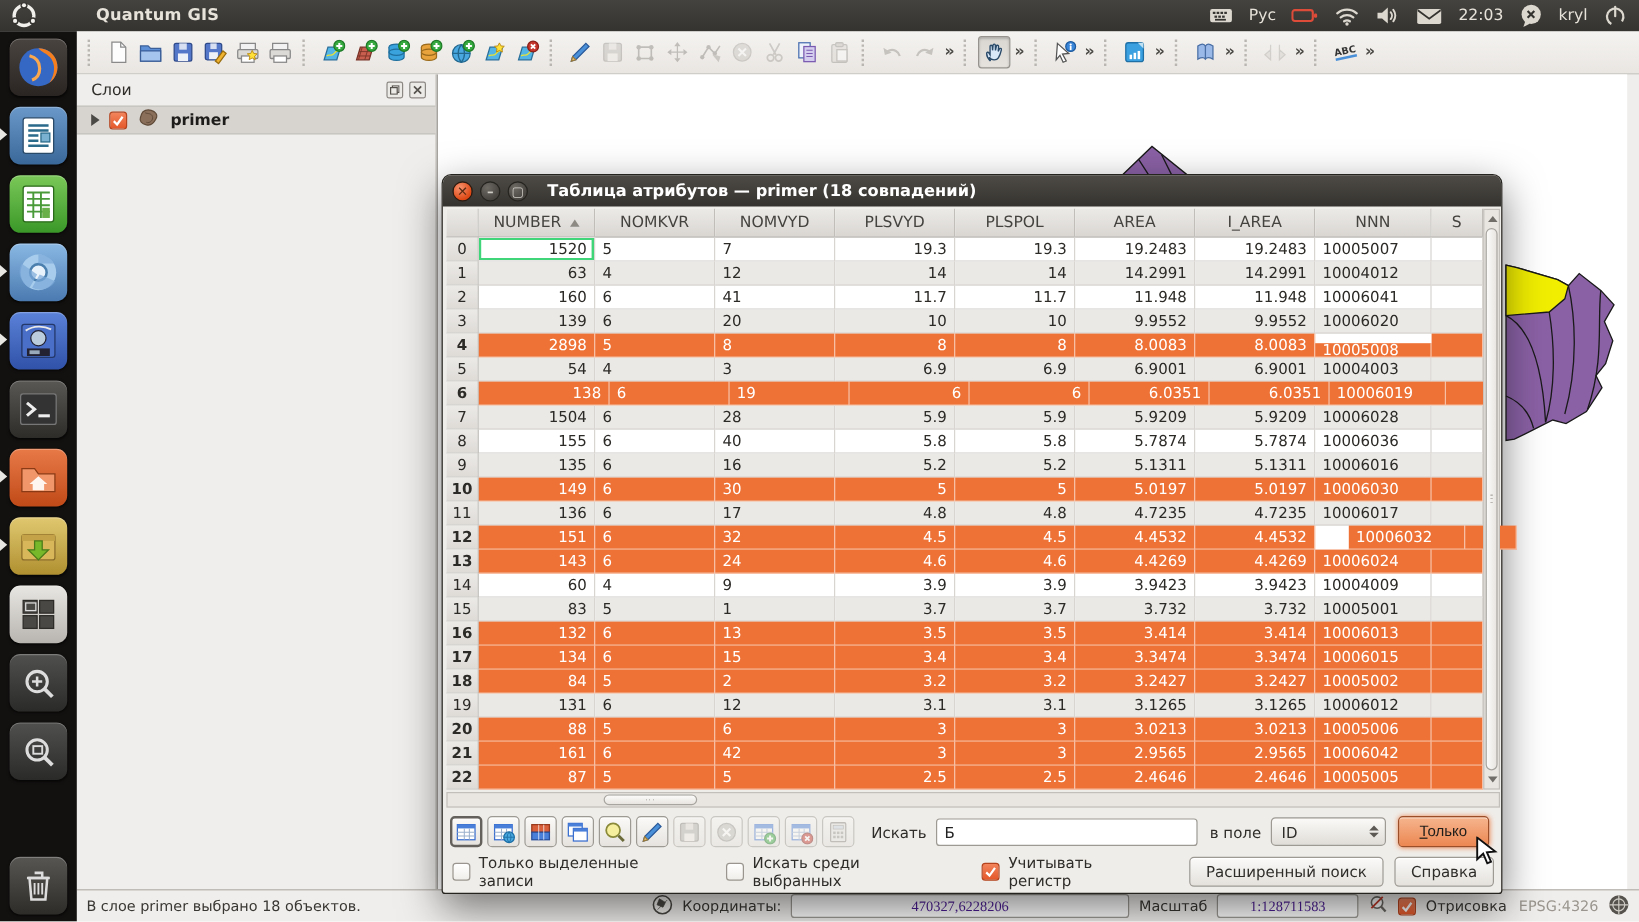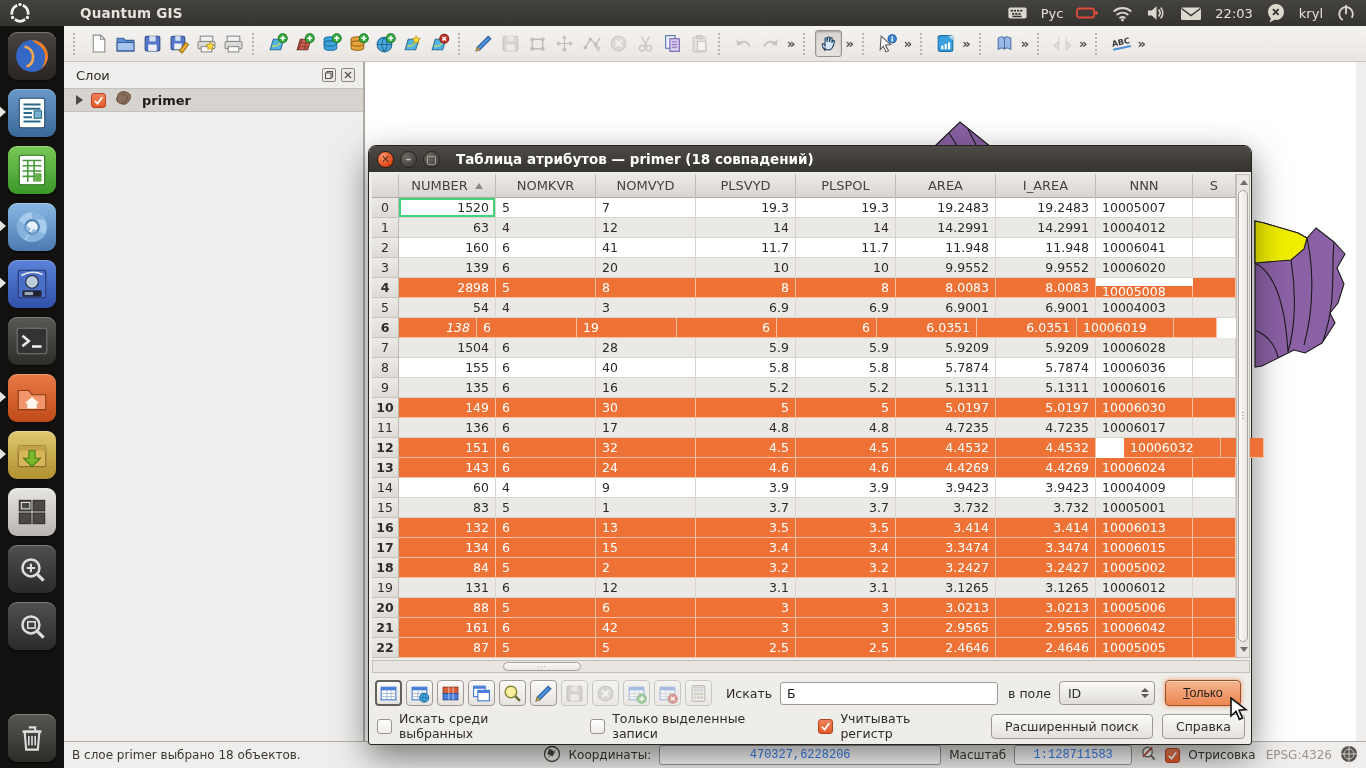--- a/index.html
+++ b/index.html
@@ -53,21 +53,21 @@
   .cb.on { background:linear-gradient(#f2845c,#e4582a); border-color:#b5431d; }
 
   
   #map-canvas { position:absolute; left:300px; top:36px; right:10px; bottom:27px; background:#fff; border-left:1px solid #a7a4a0; }
   #map-canvas svg { position:absolute; left:0; top:0; }
 
   
   #status-bar { position:absolute; left:0; right:0; bottom:0; height:27px; background:#f0eeec; border-top:1px solid #b3b0ab;
     display:flex; align-items:center; font-size:12px; color:#3a3834; padding:0 8px; gap:8px; }
   #status-bar .txtinput { height:20px; border:1px solid #9d9a94; border-radius:3px; background:#fff; font-size:12px;
-    text-align:center; font-family:Liberation Mono, monospace; color:#3b82f6; }
+    text-align:center; font-family:Liberation Serif, serif; color:#4c1d95; }
   #status-bar .crs { color:#9a968f; margin-left:2px; }
 
   
   #attr-dialog { position:absolute; left:368px; top:145px; width:884px; height:600px; z-index:60;
     background:#efede9; border:1px solid #26241f; border-radius:8px 8px 3px 3px;
     box-shadow:0 12px 34px rgba(0,0,0,.5); }
   .titlebar { height:26px; border-radius:7px 7px 0 0; background:linear-gradient(#4e4b46,#35332f);
     display:flex; align-items:center; color:#fff; font-size:13.5px; font-weight:bold; padding-left:8px; }
   .winbtn { width:17px; height:17px; border-radius:50%; margin-right:6px; display:flex; align-items:center; justify-content:center;
     font-size:11px; line-height:1; color:#3a2a20; }
@@ -749,21 +749,21 @@
           <div class="cell l" style="width: 100px;">3</div>
           <div class="cell r" style="width: 100px;">6.9</div>
           <div class="cell r" style="width: 100px;">6.9</div>
           <div class="cell r" style="width: 100px;">6.9001</div>
           <div class="cell r" style="width: 100px;">6.9001</div>
           <div class="cell l" style="width: 97px;">10004003</div>
           <div class="cell l" style="width: 43px;"></div>
         </div>
         <div class="trow sel">
           <div class="cell rownum" style="width: 27px;">6</div>
-          <div class="cell r" style="width: 78px; font-style: italic;">138</div>
+          <div class="cell r" style="width: 109px;">138</div>
           <div class="cell l" style="width: 100px;">6</div>
           <div class="cell l" style="width: 100px;">19</div>
           <div class="cell r" style="width: 100px;">6</div>
           <div class="cell r" style="width: 100px;">6</div>
           <div class="cell r" style="width: 100px;">6.0351</div>
           <div class="cell r" style="width: 100px;">6.0351</div>
           <div class="cell l" style="width: 97px;">10006019</div>
           <div class="cell l" style="width: 43px;"></div>
         </div>
         <div class="trow alt">
@@ -1075,25 +1075,25 @@
         </span>
     </span>
     <button class="btn-search">
       <span>Только</span>
     </button>
   </div>
 
   <div class="dlg-checks">
     <span class="grp">
       <span class="cb"></span>
-      <span>Искать среди выбранных</span>
+      <span>Только выделенные записи</span>
     </span>
     <span class="grp">
       <span class="cb"></span>
-      <span>Только выделенные записи</span>
+      <span>Искать среди выбранных</span>
     </span>
     <span class="grp">
       <span class="cb on">
         <svg width="11" height="11" viewBox="0 0 12 12">
             <path d="M2 6.5l3 3 5-7" stroke="#fff" stroke-width="2" fill="none"></path>
           </svg>
       </span>
       <span>Учитывать регистр</span>
     </span>
     <button class="bbtn" style="margin-left:auto">Расширенный поиск</button>

